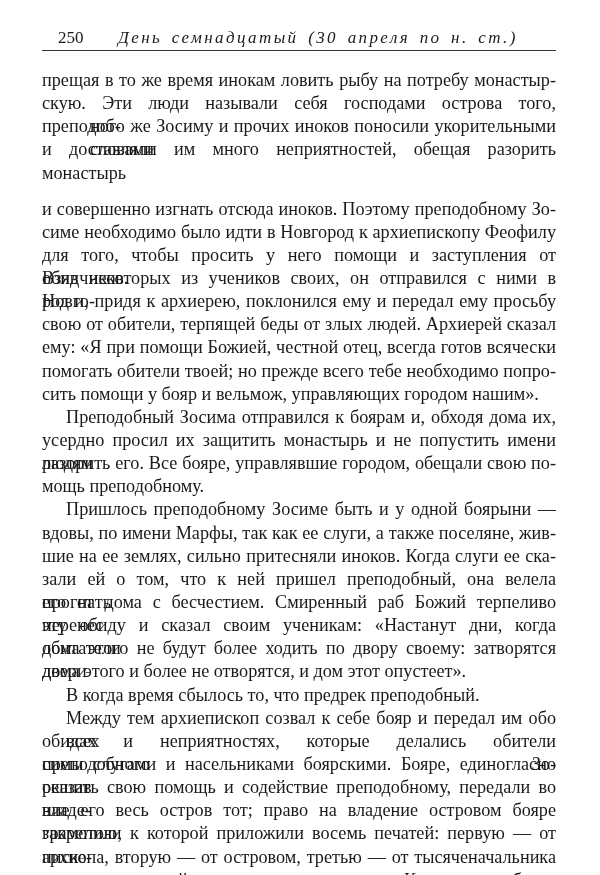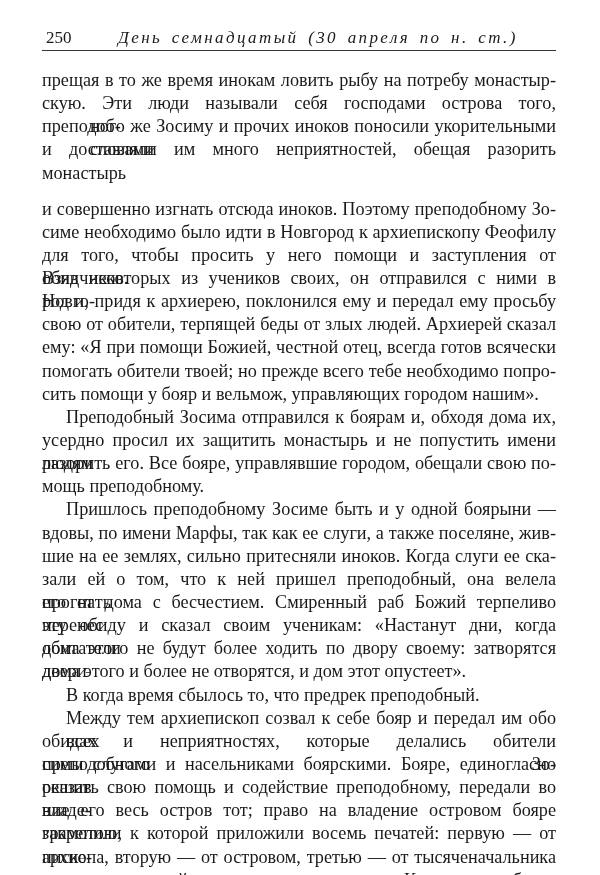--- a/index.html
+++ b/index.html
@@ -1,20 +1,20 @@
 <!DOCTYPE html>
 <html><head>
 <meta charset="utf-8">
 <style>
   html, body { margin: 0; padding: 0; background: #ffffff; }
   body { width: 600px; height: 875px; position: relative; overflow: hidden;
          font-family: "Liberation Serif", "DejaVu Serif", serif; color: #1a1a1a; }
   .header { position: absolute; left: 42px; top: 26px; width: 514px; height: 24px;
             border-bottom: 1.5px solid #333; }
-  .page-num { position: absolute; left: 4px; top: 2px; font-size: 17px; line-height: 20px; }
+  .page-num { position: absolute; left: 16px; top: 2px; font-size: 17px; line-height: 20px; }
   .running-title { position: absolute; left: 76px; top: 2px; font-size: 17px; line-height: 20px;
                    font-style: italic; letter-spacing: 2.4px; word-spacing: 3px; }
   .body-text { position: absolute; left: 42px; top: 69px; width: 514px; }
   .line { display: block; font-size: 18.2px; line-height: 23.15px; height: 23.15px;
           white-space: nowrap; text-align: justify; text-align-last: justify; }
   .line.last { text-align-last: left; }
   .line.indent { padding-left: 24px; }
 </style>
 </head>
 <body>

